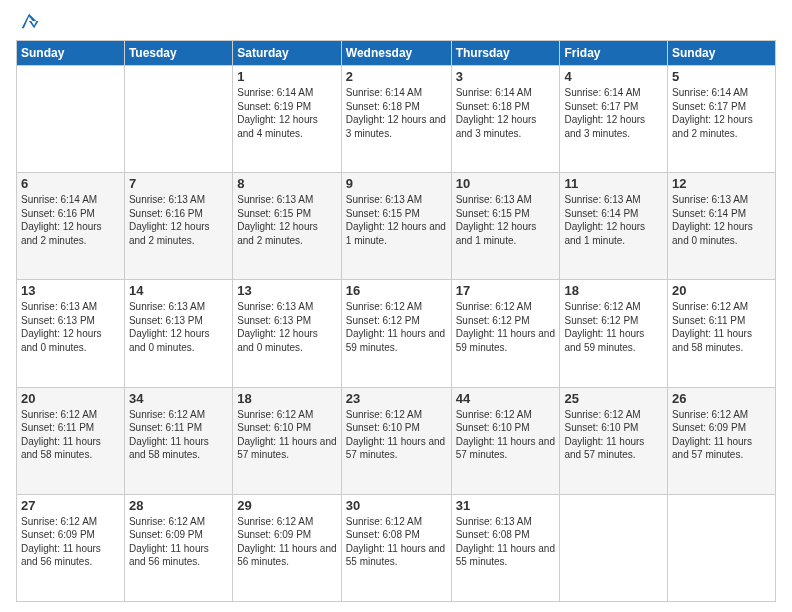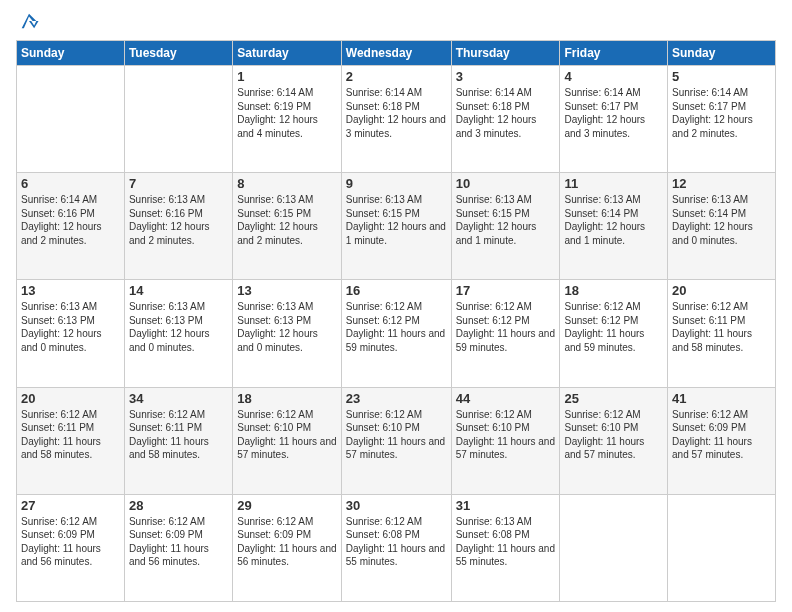--- a/index.html
+++ b/index.html
@@ -285,21 +285,21 @@
 Sunset: 6:10 PM
 Daylight: 11 hours and 57 minutes.</div>
           </td>
           <td>
             <span class="day-number">25</span>
             <div class="day-info" style="white-space: pre-line;">Sunrise: 6:12 AM
 Sunset: 6:10 PM
 Daylight: 11 hours and 57 minutes.</div>
           </td>
           <td>
-            <span class="day-number">41</span>
+            <span class="day-number">26</span>
             <div class="day-info" style="white-space: pre-line;">Sunrise: 6:12 AM
 Sunset: 6:09 PM
 Daylight: 11 hours and 57 minutes.</div>
           </td>
         </tr>
         <tr class="row-white">
           <td>
             <span class="day-number">27</span>
             <div class="day-info" style="white-space: pre-line;">Sunrise: 6:12 AM
 Sunset: 6:09 PM

